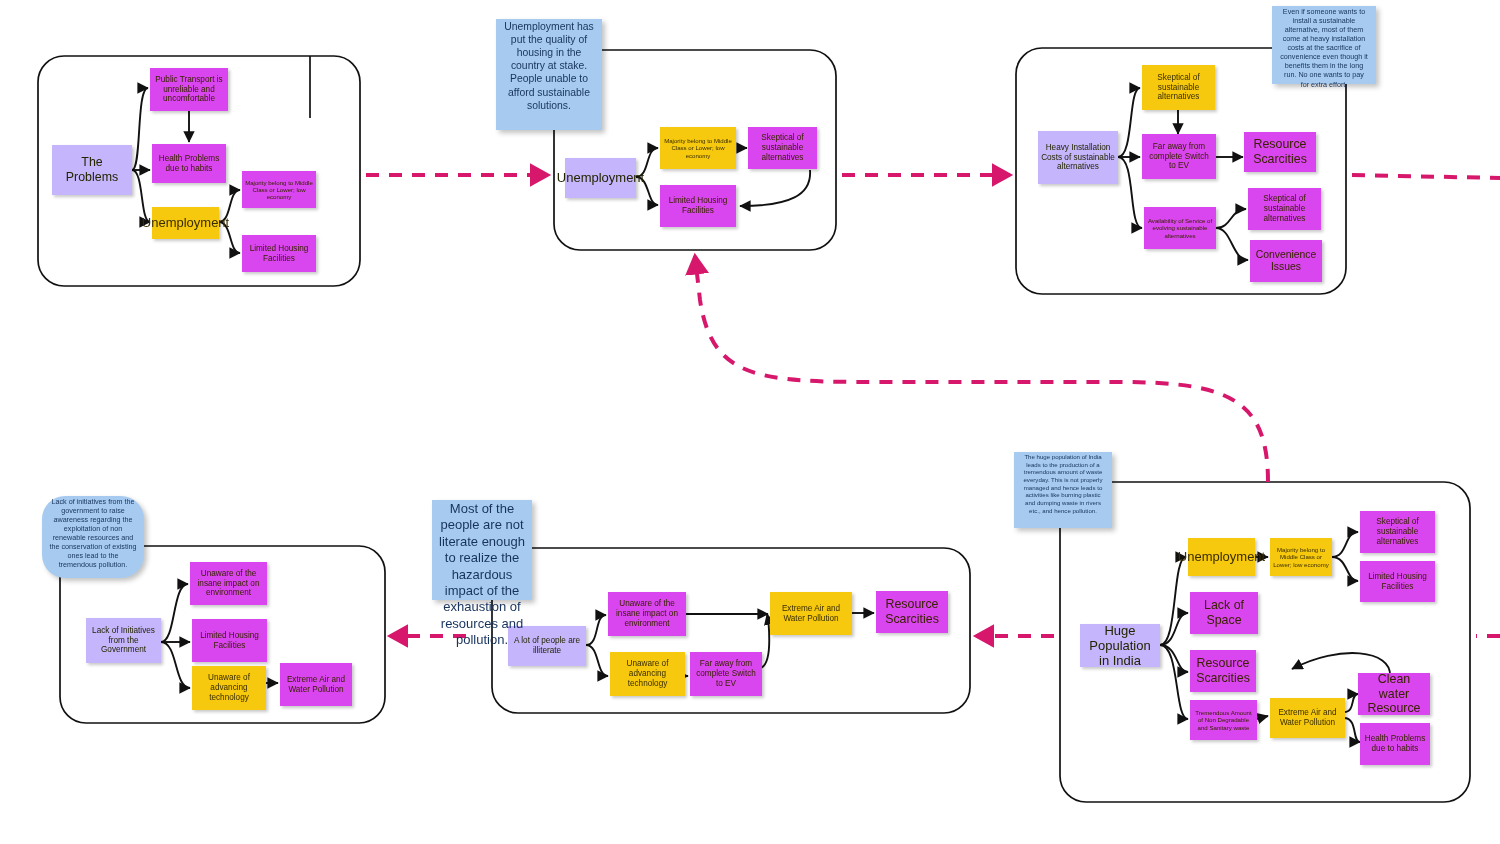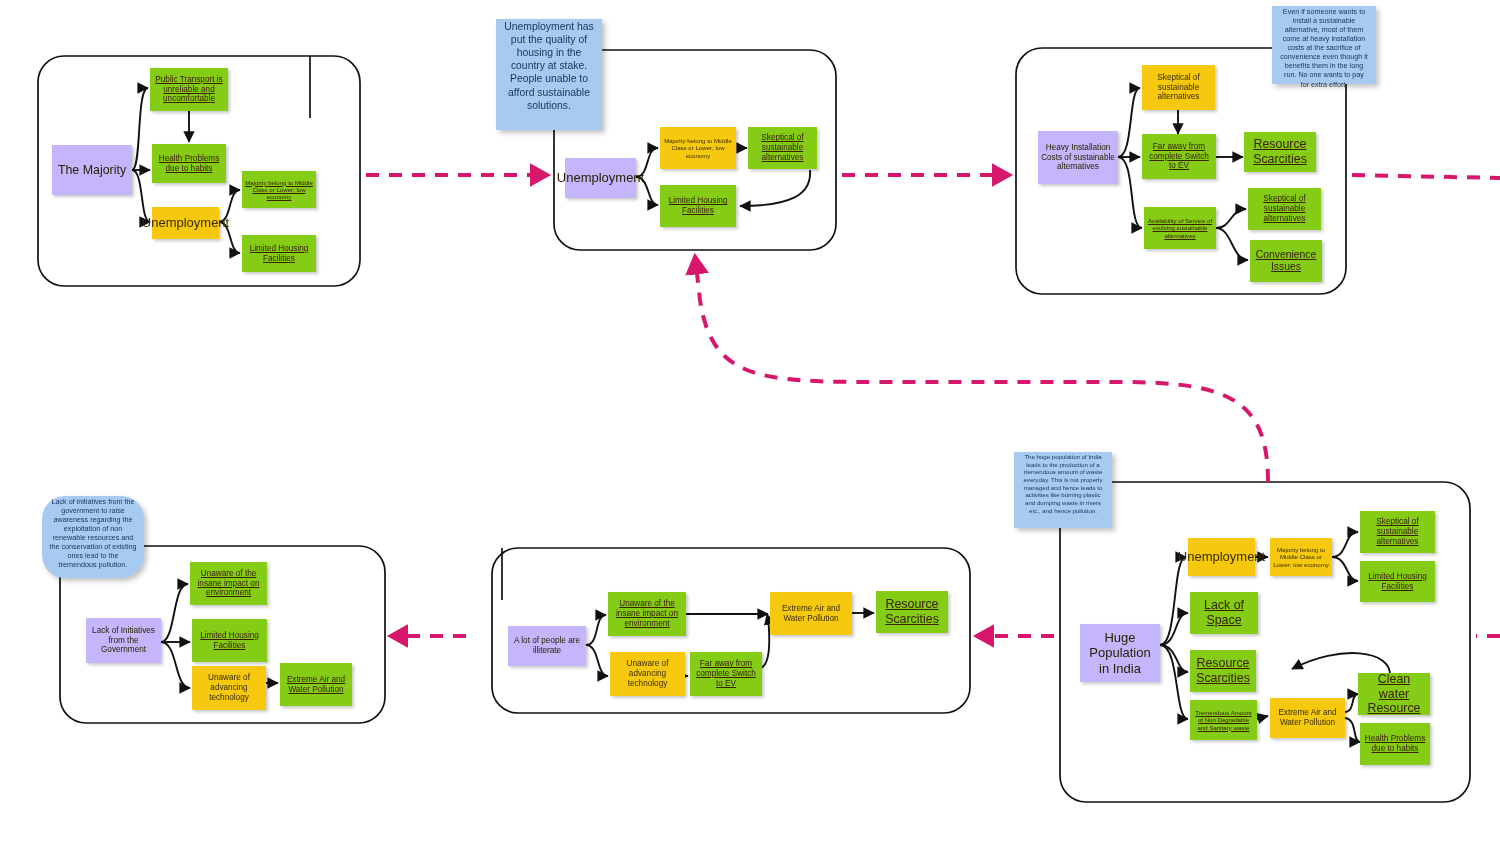--- a/index.html
+++ b/index.html
@@ -4,21 +4,21 @@
 <style>
   html,body{margin:0;padding:0;background:#ffffff;}
   body{width:1500px;height:844px;position:relative;overflow:hidden;
        font-family:"Liberation Sans","DejaVu Sans",sans-serif;color:#1d1d1d;}
   #canvas{position:absolute;left:0;top:0;width:1500px;height:844px;}
   #svglayer{position:absolute;left:0;top:0;width:1500px;height:844px;pointer-events:none;}
   .node{position:absolute;box-sizing:border-box;display:flex;align-items:center;
         justify-content:center;text-align:center;line-height:1.18;
         box-shadow:2px 2px 3px rgba(0,0,0,.22);padding:2px 3px;}
   .green{background:#c4b5fd;color:#242400;}
-  .orange{background:#84cc16;color:#3a2100;text-decoration:underline;}
+  .orange{background:#d946ef;color:#3a2100;}
   .yellow{background:#f6c90e;color:#3a2d00;}
   .note{position:absolute;box-sizing:border-box;background:#a7cbf0;color:#17335c;
         text-align:center;line-height:1.26;padding:1px 7px;
         box-shadow:3px 3px 5px rgba(0,0,0,.24);display:flex;align-items:flex-start;
         justify-content:center;}
   .note span{display:block;width:100%;}
   .f6{font-size:6.1px;}
   .f7{font-size:7.2px;}
   .f8{font-size:8.2px;}
   .f9{font-size:13px;}
@@ -118,21 +118,21 @@
     <g fill="none" stroke="#111" stroke-width="1.7">
       <path d="M310,118 L310,56"></path>
       <path d="M548,108 L548,50"></path>
       <path d="M1322,82 L1322,48"></path>
       <path d="M88,578 L88,546"></path>
       <path d="M502,600 L502,548"></path>
       <path d="M1100,528 L1100,482"></path>
     </g>
   </svg>
 
-  <div class="node green f12" style="left:52px;top:145px;width:80px;height:50px;">The Majority</div>
+  <div class="node green f12" style="left:52px;top:145px;width:80px;height:50px;">The Problems</div>
   <div class="node orange f8" style="left:150px;top:68px;width:78px;height:43px;">Public Transport is unreliable and uncomfortable</div>
   <div class="node orange f8" style="left:152px;top:144px;width:74px;height:39px;">Health Problems due to habits</div>
   <div class="node yellow f9" style="left:152px;top:207px;width:67px;height:32px;">Unemployment</div>
   <div class="node orange f6" style="left:242px;top:171px;width:74px;height:37px;">Majority belong to Middle Class or Lower; low economy</div>
   <div class="node orange f8" style="left:242px;top:235px;width:74px;height:37px;">Limited Housing Facilities</div>
 
   <div class="node green f9" style="left:565px;top:158px;width:71px;height:40px;">Unemployment</div>
   <div class="node yellow f6" style="left:660px;top:127px;width:76px;height:42px;">Majority belong to Middle Class or Lower; low economy</div>
   <div class="node orange f8" style="left:748px;top:127px;width:69px;height:42px;">Skeptical of sustainable alternatives</div>
   <div class="node orange f8" style="left:660px;top:185px;width:76px;height:42px;">Limited Housing Facilities</div>
@@ -159,22 +159,25 @@
   <div class="note f7" style="left:42px;top:496px;width:102px;height:82px;border-radius:23px;">
     <span>Lack of initiatives from the government to raise awareness regarding the exploitation of non renewable resources and the conservation of existing ones lead to the tremendous pollution.</span>
   </div>
 
   <div class="node green f8" style="left:508px;top:626px;width:78px;height:40px;">A lot of people are illiterate</div>
   <div class="node orange f8" style="left:608px;top:592px;width:78px;height:44px;">Unaware of the insane impact on environment</div>
   <div class="node yellow f8" style="left:610px;top:652px;width:75px;height:44px;">Unaware of advancing technology</div>
   <div class="node orange f8" style="left:690px;top:652px;width:72px;height:44px;">Far away from complete Switch to EV</div>
   <div class="node yellow f8" style="left:770px;top:592px;width:82px;height:43px;">Extreme Air and Water Pollution</div>
   <div class="node orange f12" style="left:876px;top:591px;width:72px;height:42px;">Resource Scarcities</div>
+  <div class="note f9" style="left:432px;top:500px;width:100px;height:100px;">
+    <span>Most of the people are not literate enough to realize the hazardous impact of the exhaustion of resources and pollution.</span>
+  </div>
 
-  <div class="node green f9" style="left:1080px;top:624px;width:80px;height:58px;">Huge Population in India</div>
+  <div class="node green f9" style="left:1080px;top:624px;width:80px;height:43px;">Huge Population in India</div>
   <div class="node yellow f9" style="left:1188px;top:538px;width:67px;height:38px;">Unemployment</div>
   <div class="node yellow f6" style="left:1270px;top:538px;width:62px;height:38px;">Majority belong to Middle Class or Lower; low economy</div>
   <div class="node orange f8" style="left:1360px;top:511px;width:75px;height:42px;">Skeptical of sustainable alternatives</div>
   <div class="node orange f8" style="left:1360px;top:561px;width:75px;height:41px;">Limited Housing Facilities</div>
   <div class="node orange f12" style="left:1190px;top:592px;width:68px;height:42px;">Lack of Space</div>
   <div class="node orange f12" style="left:1190px;top:650px;width:66px;height:42px;">Resource Scarcities</div>
   <div class="node orange f6" style="left:1190px;top:700px;width:67px;height:40px;">Tremendous Amount of Non Degradable and Sanitary waste</div>
   <div class="node yellow f8" style="left:1270px;top:698px;width:75px;height:40px;">Extreme Air and Water Pollution</div>
   <div class="node orange f12" style="left:1358px;top:673px;width:72px;height:42px;">Clean water Resource</div>
   <div class="node orange f8" style="left:1360px;top:723px;width:70px;height:42px;">Health Problems due to habits</div>

